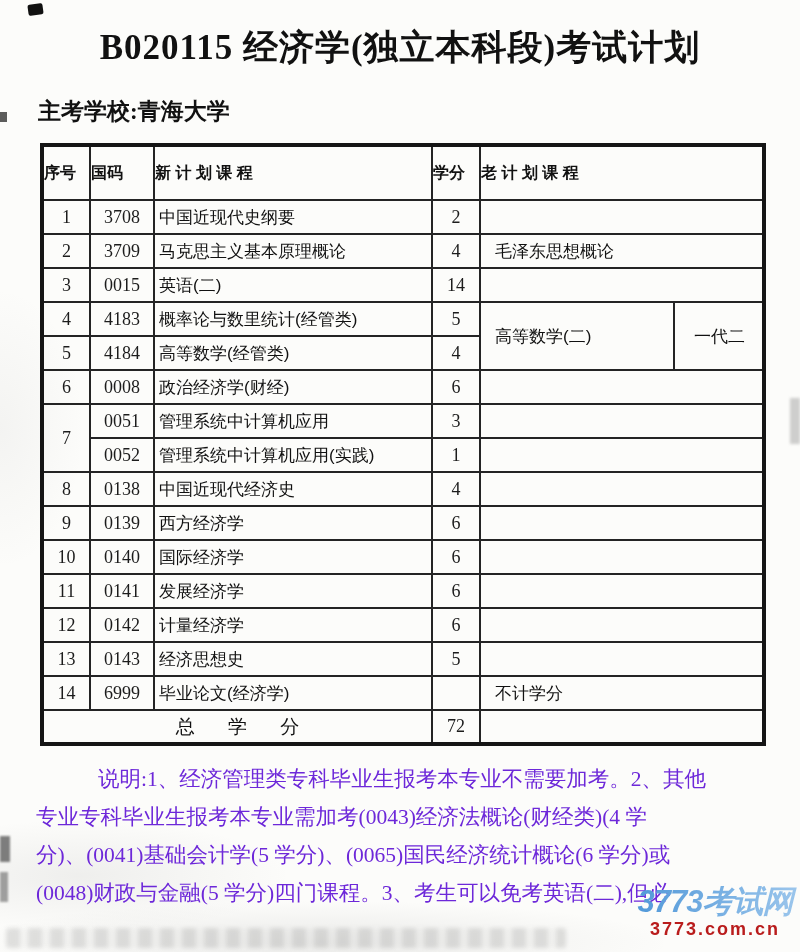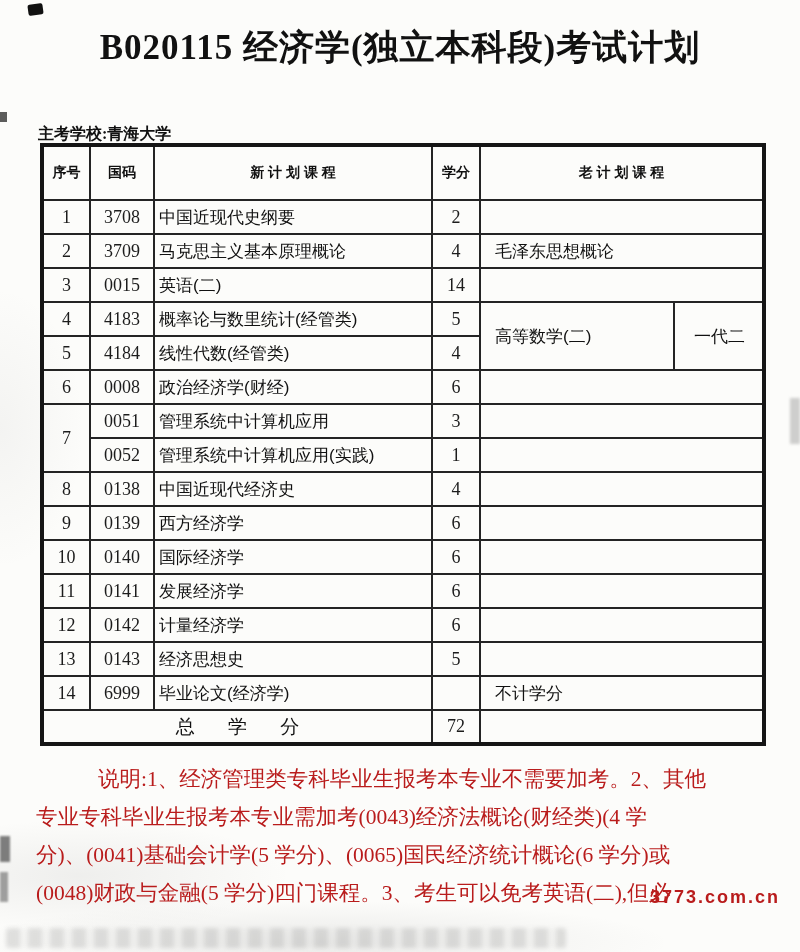--- a/index.html
+++ b/index.html
@@ -21,41 +21,40 @@
       radial-gradient(ellipse 120px 200px at 0% 45%, rgba(130,130,130,0.07), transparent 70%);
   }
   .page-title {
     position: absolute; top: 24px; left: 0; width: 100%;
     text-align: center;
     font-size: 35px; font-weight: 700; letter-spacing: 1px;
     font-family: "Liberation Serif", serif;
   }
   .host-school {
     position: absolute; top: 96px; left: 38px;
-    font-size: 16px; font-weight: 700;
-    font-family: "Liberation Serif", serif;
-    margin-top: 28px;
+    font-size: 23px; font-weight: 700;
+    font-family: "Liberation Serif", serif;
   }
   table.plan {
     position: absolute; top: 143px; left: 40px;
     width: 722px;
     border-collapse: collapse;
     table-layout: fixed;
     background: transparent;
   }
   table.plan td, table.plan th {
     border: 2px solid #242424;
     font-weight: 500;
     overflow: hidden;
   }
   table.plan { border: 4px solid #151515; }
   tr.hdr th {
     height: 55px;
-    font-size: 14px; font-weight: 700;
-    text-align: center;
+    font-size: 16px; font-weight: 700;
+    text-align: left;
     font-family: "Liberation Sans", sans-serif;
   }
   tr.r { height: 34px; }
   td.c-seq, td.c-code, td.c-credits {
     text-align: center;
     font-size: 18px;
     font-family: "Liberation Serif", serif;
     color: #1c1c1c;
   }
   td.c-course {
@@ -72,21 +71,21 @@
   td.c-old-sub { text-align: center; padding-left: 2px; }
   td.c-total-label {
     text-align: center; font-size: 19px; font-weight: 700;
     letter-spacing: 14px; text-indent: 14px;
     font-family: "Liberation Sans", sans-serif;
   }
   .notes {
     position: absolute; top: 760px; left: 36px; width: 730px;
     font-size: 21.5px; line-height: 38px;
     font-family: "Liberation Serif", serif;
-    color: #b91c1c;
+    color: #6d28d9;
   }
   .note-line { white-space: nowrap; }
   .note-line.first { text-indent: 62px; }
   .watermark {
     position: absolute; top: 886px; left: 630px; width: 170px;
     text-align: center; pointer-events: none;
   }
   .wm-name {
     font-size: 31px; font-weight: 800; font-style: italic;
     font-family: "Liberation Sans", sans-serif;
@@ -165,21 +164,21 @@
     <td class="c-seq">4</td>
     <td class="c-code">4183</td>
     <td class="c-course">概率论与数里统计(经管类)</td>
     <td class="c-credits">5</td>
     <td class="c-old" rowspan="2">高等数学(二)</td>
     <td class="c-old c-old-sub" rowspan="2">一代二</td>
   </tr>
   <tr class="r">
     <td class="c-seq">5</td>
     <td class="c-code">4184</td>
-    <td class="c-course">线性代数(经管类)</td>
+    <td class="c-course">高等数学(经管类)</td>
     <td class="c-credits">4</td>
   </tr>
   <tr class="r">
     <td class="c-seq">6</td>
     <td class="c-code">0008</td>
     <td class="c-course">政治经济学(财经)</td>
     <td class="c-credits">6</td>
     <td class="c-old" colspan="2"></td>
   </tr>
   <tr class="r">
@@ -253,20 +252,21 @@
   </table>
 
 <div class="notes">
   <div class="note-line first">说明:1、经济管理类专科毕业生报考本专业不需要加考。2、其他</div>
   <div class="note-line">专业专科毕业生报考本专业需加考(0043)经济法概论(财经类)(4 学</div>
   <div class="note-line">分)、(0041)基础会计学(5 学分)、(0065)国民经济统计概论(6 学分)或</div>
   <div class="note-line">(0048)财政与金融(5 学分)四门课程。3、考生可以免考英语(二),但必</div>
 </div>
 
 <div class="watermark">
+  <div class="wm-name">3773考试网</div>
   <div class="wm-url">3773.com.cn</div>
 </div>
 
 <div class="artifact art-topleft"></div>
 <div class="artifact art-left-mid"></div>
 <div class="artifact art-left-low1"></div>
 <div class="artifact art-left-low2"></div>
 <div class="artifact art-bottom-ghost"></div>
 <div class="artifact art-right-ghost"></div>
 

